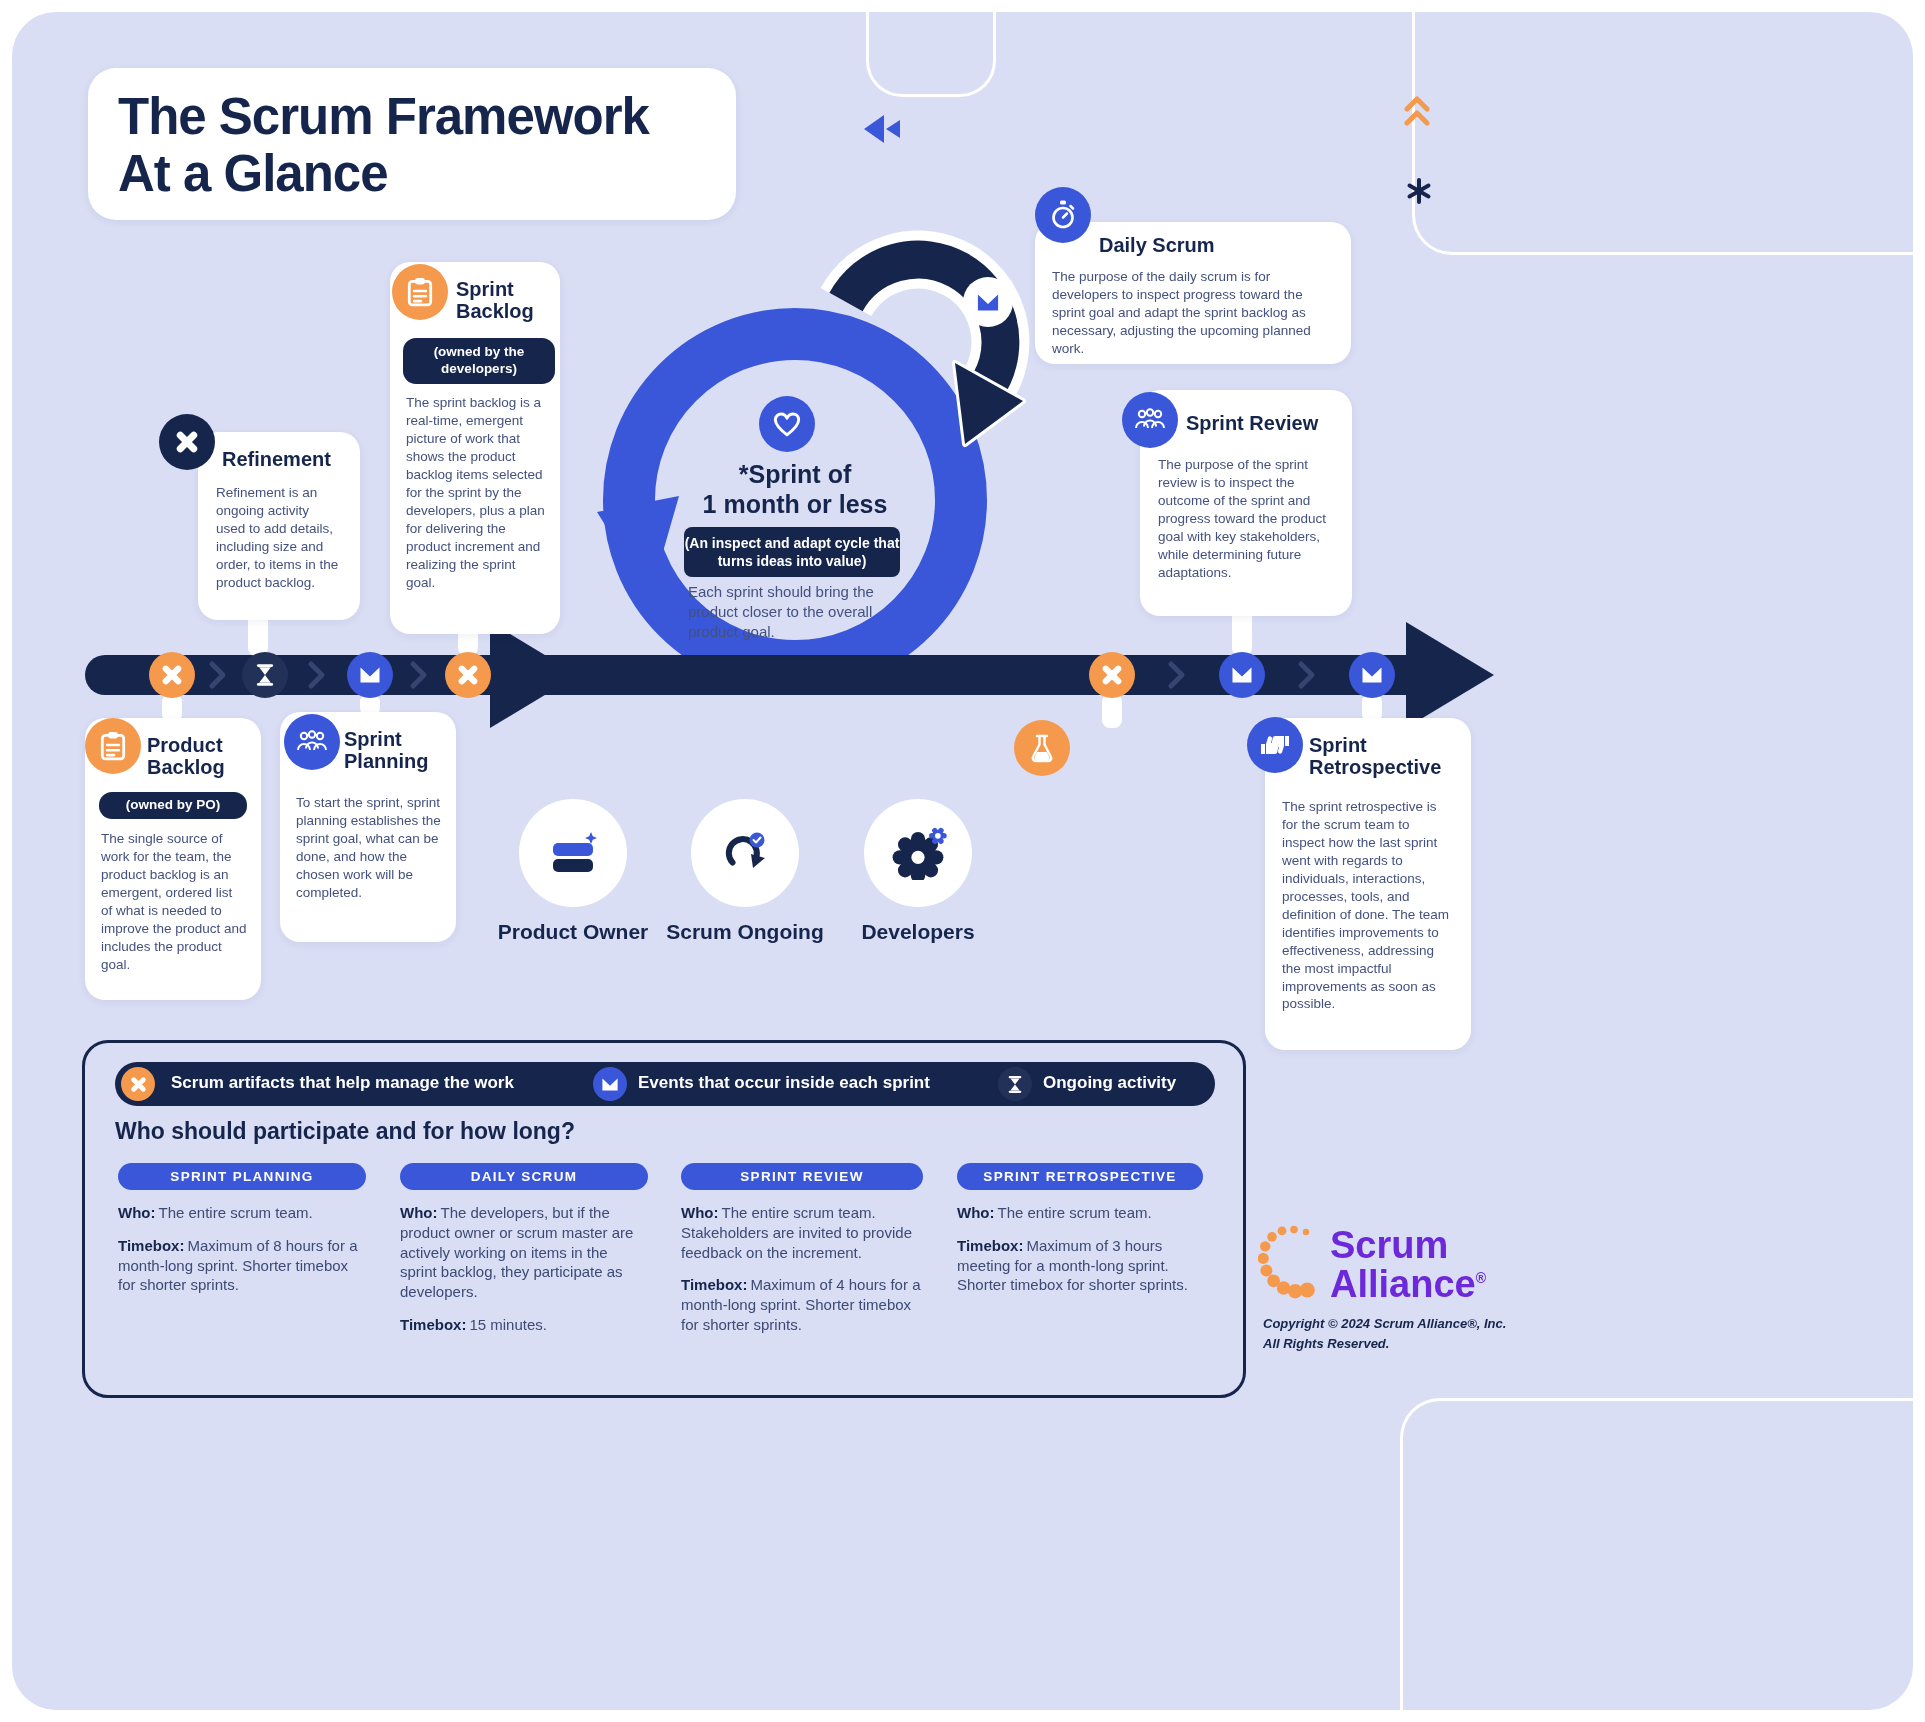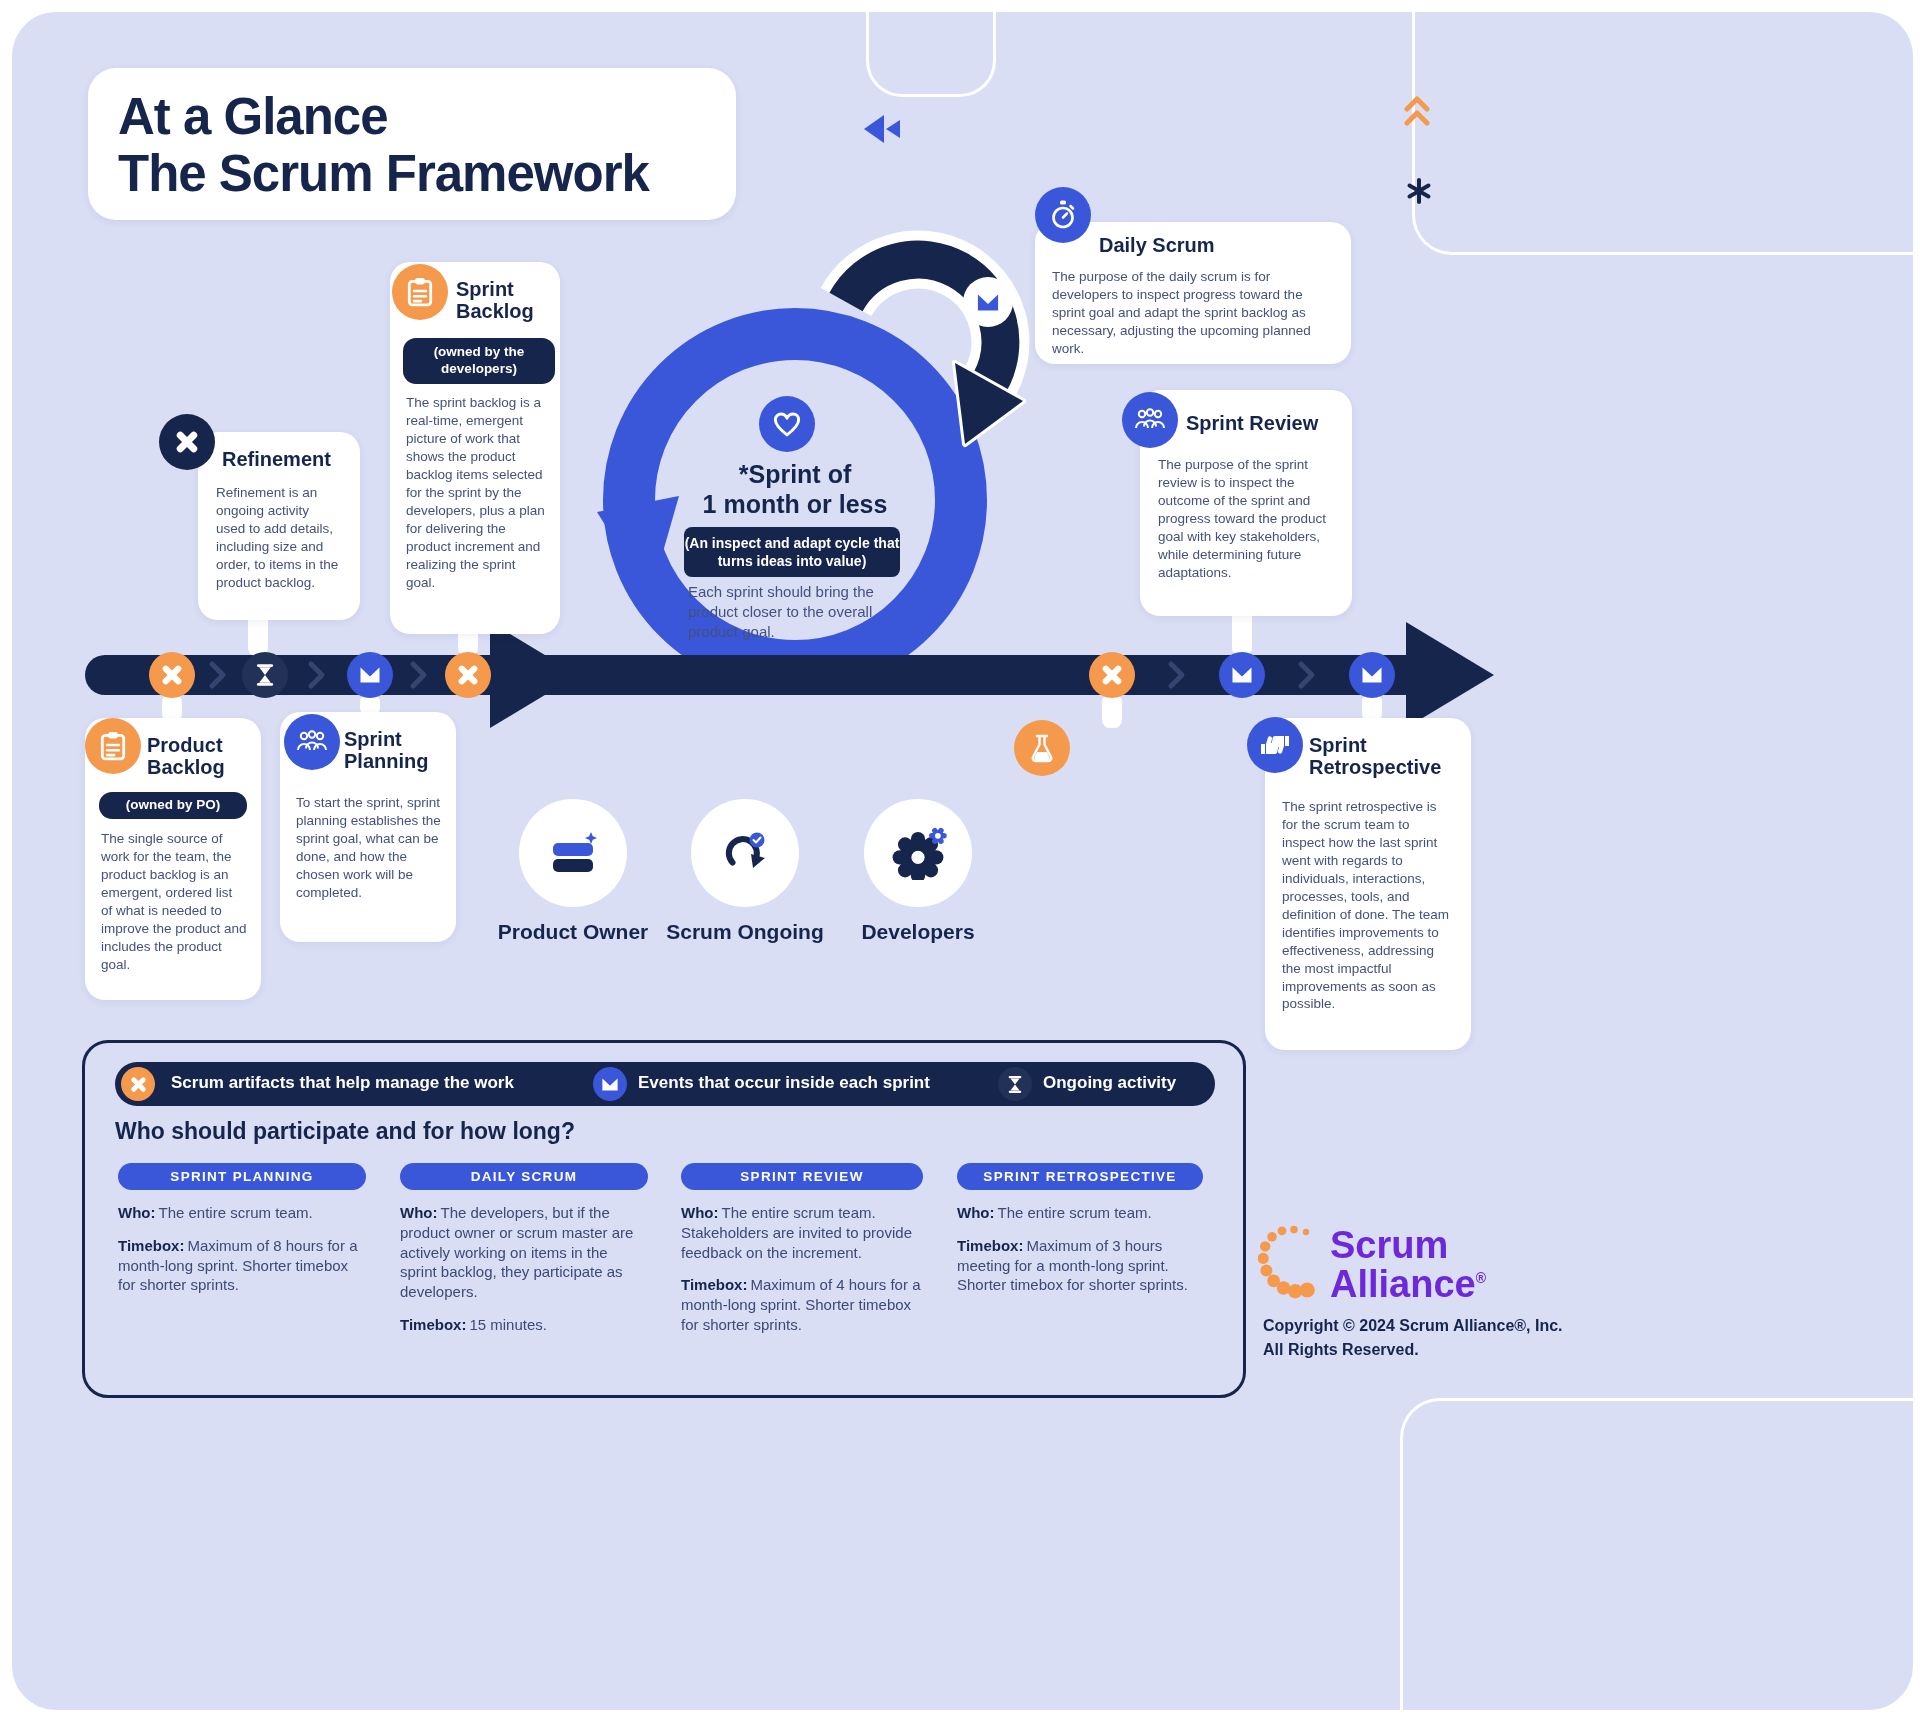--- a/index.html
+++ b/index.html
@@ -25,21 +25,21 @@
   .legend-icon{position:absolute;top:5px;width:34px;height:34px;border-radius:50%;display:flex;align-items:center;justify-content:center;}
   .legend-label{position:absolute;top:11px;color:#fff;font-weight:bold;font-size:17px;white-space:nowrap;}
   .part-box{position:absolute;left:82px;top:1040px;width:1158px;height:352px;border:3px solid #16254c;border-radius:26px;z-index:5;}
   .part-heading{position:absolute;left:115px;top:1118px;font-size:23px;font-weight:bold;color:#16254c;z-index:6;}
   .col{position:absolute;top:1163px;z-index:6;}
   .pill{height:27px;border-radius:14px;background:#3a57d9;color:#fff;font-weight:bold;font-size:13.5px;letter-spacing:1.3px;display:flex;align-items:center;justify-content:center;}
   .col p{margin:13px 0 0;font-size:15px;line-height:1.32;color:#3c4a74;}
   .col b{color:#16254c;margin-right:3px;}
   .logo-text{position:absolute;left:1330px;top:1226px;font-size:38px;line-height:1.02;font-weight:bold;color:#6d28d9;z-index:4;}
   .logo-reg{font-size:14px;vertical-align:super;}
-  .copyright{position:absolute;left:1263px;top:1314px;font-size:16px;font-weight:bold;line-height:1.5;color:#16254c;z-index:4;}
+  .copyright{position:absolute;left:1263px;top:1314px;font-size:13px;font-weight:bold;line-height:1.5;color:#16254c;z-index:4;font-style:italic;}
   .bar{position:absolute;left:85px;top:655px;width:1327px;height:40px;background:#16254c;border-radius:20px 0 0 20px;z-index:3;}
   svg{display:block;}
 </style>
 </head>
 <body>
 
 <div class="canvas">
   <div class="bg"></div>
 
   <div class="deco-line" style="left:1412px;top:12px;width:501px;height:240px;border-left:3px solid #fff;border-bottom:3px solid #fff;border-bottom-left-radius:40px;"></div>
@@ -63,22 +63,22 @@
         <g stroke="#16254c" stroke-width="4" stroke-linecap="round">
           <line x1="13" y1="2" x2="13" y2="24"></line>
           <line x1="3.5" y1="7.5" x2="22.5" y2="18.5"></line>
           <line x1="3.5" y1="18.5" x2="22.5" y2="7.5"></line>
         </g>
       </svg>
   </div>
 
   <div class="card" style="left:88px;top:68px;width:648px;height:152px;border-radius:28px;">
     <div class="abs" style="left:30px;top:20px;font-size:51px;font-weight:bold;line-height:1.12;color:#16254c;letter-spacing:-1px;">
+      <div>The Scrum Framework</div>
       <div>At a Glance</div>
-      <div>The Scrum Framework</div>
     </div>
   </div>
 
   <div class="abs" style="left:540px;top:220px;z-index:2;">
     <svg width="560" height="500" viewBox="0 0 560 500">
       <circle cx="255" cy="280" r="166" fill="none" stroke="#3a57d9" stroke-width="52"></circle>
       <polygon points="57,292 139,276 110,377" fill="#3a57d9"></polygon>
       <path d="M306 82 A82 82 0 1 1 450 162" fill="none" stroke="#ffffff" stroke-width="58"></path>
       <path d="M306 82 A82 82 0 1 1 450 162" fill="none" stroke="#16254c" stroke-width="38"></path>
       <polygon points="415,143 483,181 425,224" fill="#16254c" stroke="#ffffff" stroke-width="6" stroke-linejoin="round" paint-order="stroke"></polygon>

